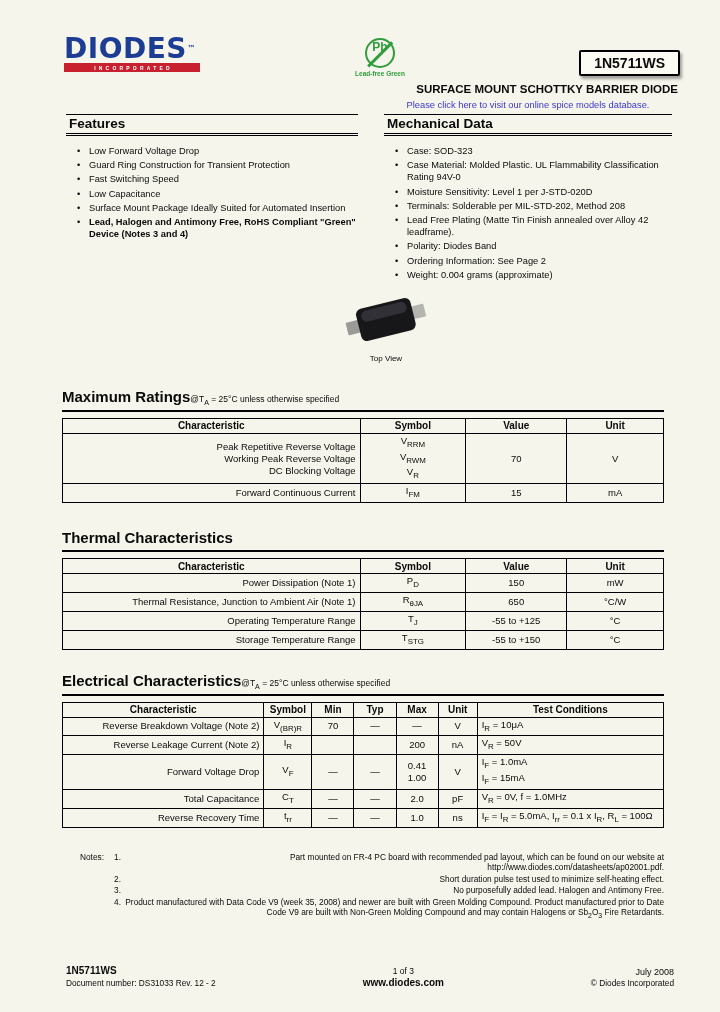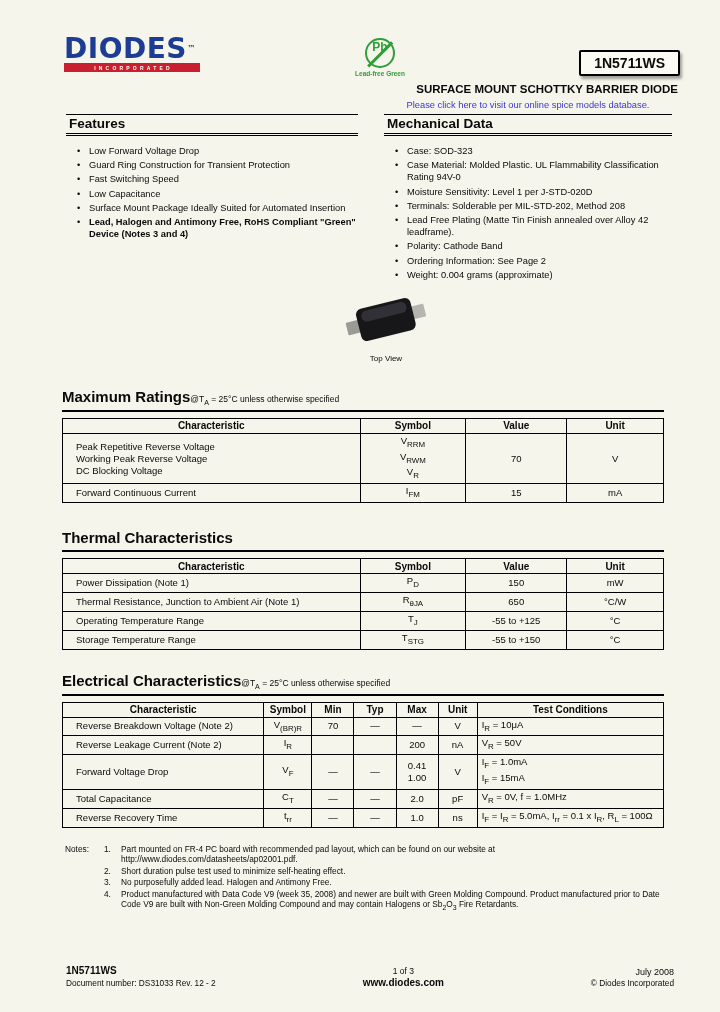--- a/index.html
+++ b/index.html
@@ -35,26 +35,26 @@
   .package-caption { font-size:8px; margin-top:2px; }
 
   
   .main { position:absolute; left:62px; top:388px; right:56px; }
   .big-head { border-bottom:2.5px solid #000; padding-bottom:3px; }
   .big-head .bh { font-size:15px; font-weight:bold; }
   .big-head .cond { font-size:8.5px; }
   table.dtable { width:100%; border-collapse:collapse; margin-top:6px; }
   .dtable th { border:1px solid #000; font-size:10px; font-weight:bold; padding:1.5px 3px; line-height:11px; }
   .dtable td { border:1px solid #000; font-size:9.5px; padding:1px 4px; text-align:center; vertical-align:middle; line-height:12px; }
-  .dtable td:first-child { text-align:left; padding-left:13px; }
+  .dtable td:first-child { text-align:right; padding-left:5px; }
   .dtable.elec td:last-child { text-align:left; }
   .mt26 { margin-top:26px; }
   .mt22 { margin-top:22px; }
 
-  .notes { display:flex; margin-top:16px; font-size:8.3px; line-height:10.5px; }
+  .notes { display:flex; margin-top:24px; font-size:8.3px; line-height:10.5px;text-align:right; }
   .notes-label { width:42px; flex:none; padding-left:3px; }
   ol.notes-list { list-style:none; flex:1; }
   ol.notes-list li { display:flex; margin-bottom:1px; }
   ol.notes-list .n { width:17px; flex:none; }
   ol.notes-list .t { flex:1; }
 
   .footer { position:absolute; left:66px; right:46px; bottom:24px; display:flex; justify-content:space-between; align-items:flex-end; }
   .f-left .fp { font-weight:bold; font-size:10px; margin-bottom:2px; }
   .f-left .fd, .f-right .fc { font-size:8.3px; }
   .f-center { text-align:center; }
@@ -100,21 +100,21 @@
     </div>
     <div class="col-right">
       <div class="sec-head">Mechanical Data</div>
       <ul class="bullets">
 
       <li>Case: SOD-323</li>
           <li>Case Material: Molded Plastic. UL Flammability Classification Rating 94V-0</li>
           <li>Moisture Sensitivity: Level 1 per J-STD-020D</li>
           <li>Terminals: Solderable per MIL-STD-202, Method 208</li>
           <li>Lead Free Plating (Matte Tin Finish annealed over Alloy 42 leadframe).</li>
-          <li>Polarity: Cathode Band</li>
+          <li>Polarity: Diodes Band</li>
           <li>Ordering Information: See Page 2</li>
           <li>Weight: 0.004 grams (approximate)</li>
         </ul>
     </div>
   </div>
 
   <div class="package">
     <svg width="88" height="56" viewBox="0 0 88 56" aria-hidden="true">
       <g transform="rotate(-14 44 28)">
         <rect x="4" y="21" width="16" height="13" rx="1" fill="#9a9a96"></rect>

